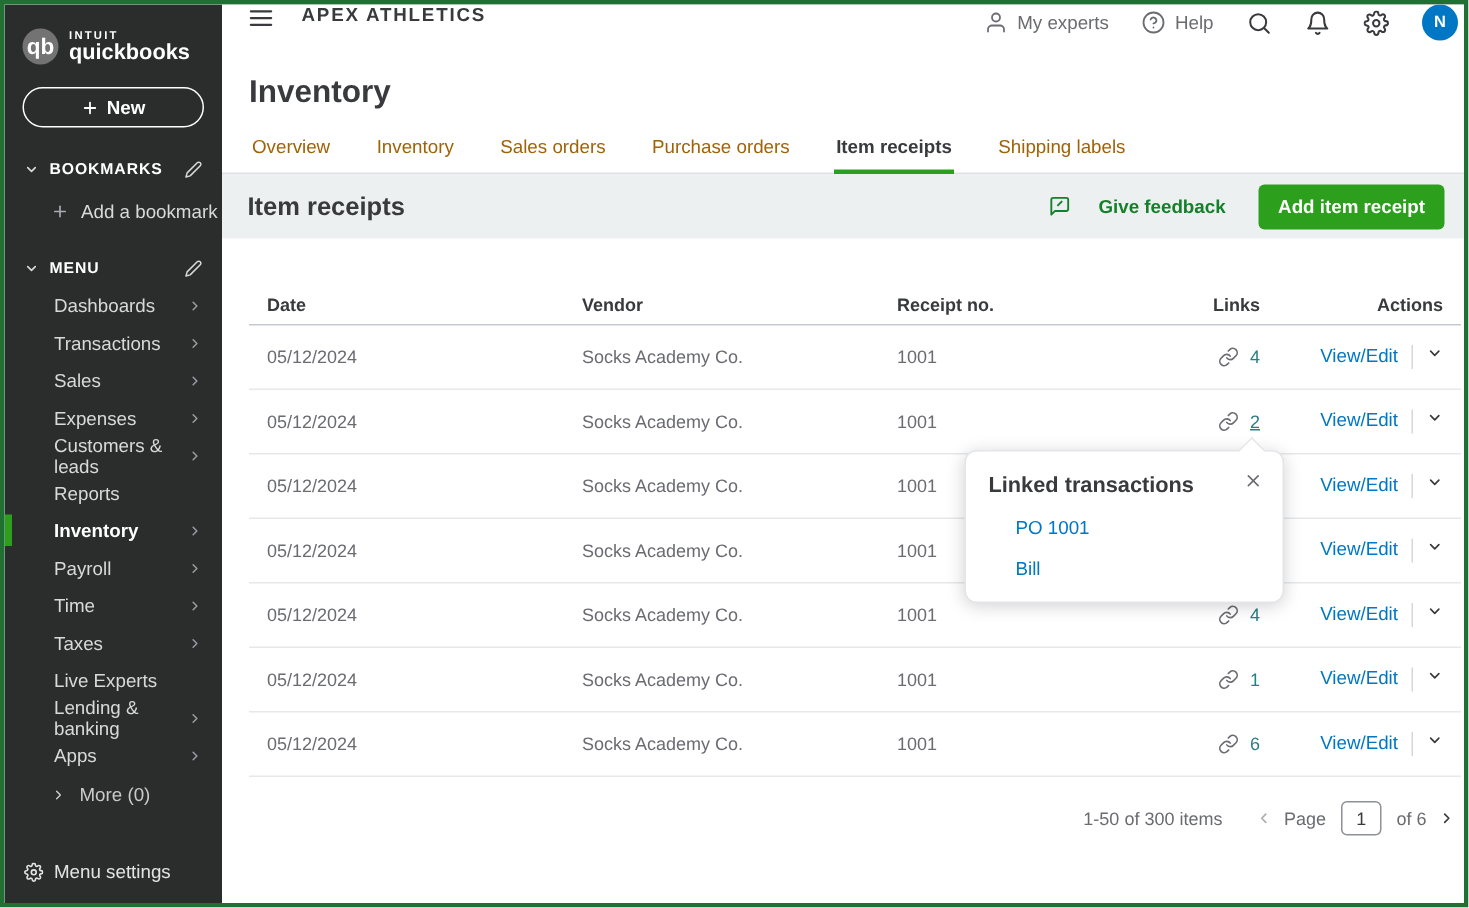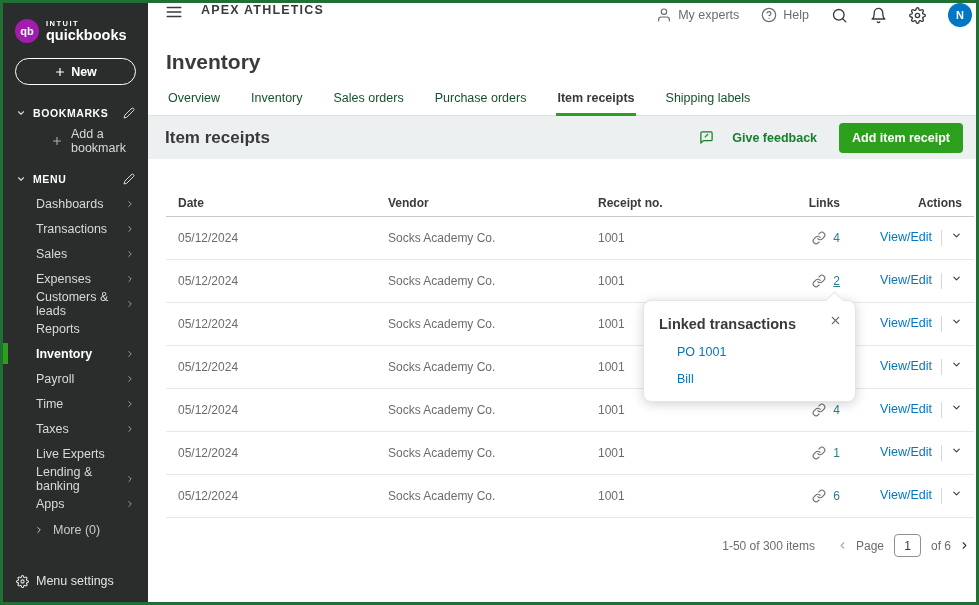--- a/index.html
+++ b/index.html
@@ -2,28 +2,28 @@
 <html><head>
 <meta charset="utf-8">
 <style>
   * { margin:0; padding:0; box-sizing:border-box; }
   html,body { width:979px; height:605px; font-family:"Liberation Sans","DejaVu Sans",sans-serif; }
   .frame { width:979px; height:605px; border:3px solid #1f7032; display:flex; background:#fff; overflow:hidden; }
 
   
   .sidebar { width:145px; background:#2b2d2c; color:#d8dad9; display:flex; flex-direction:column; padding-top:12px; flex-shrink:0; overflow:hidden; }
   .logo-row { display:flex; align-items:center; gap:7px; padding:0 12px; height:32px; }
-  .qb-badge { width:24px; height:24px; border-radius:50%; background:#a21caf; color:#fff; font-weight:bold; font-size:11px; display:flex; align-items:center; justify-content:center; }
+  .qb-badge { width:24px; height:24px; border-radius:50%; background:#737373; color:#fff; font-weight:bold; font-size:15px; display:flex; align-items:center; justify-content:center; }
   .logo-text { line-height:1; }
   .logo-intuit { font-size:7.5px; letter-spacing:1.5px; color:#fff; font-weight:bold; }
   .logo-product { font-size:14.5px; color:#fff; font-weight:bold; margin-top:1px; }
   .new-btn { margin:11px 12px 0; height:27px; border:1.5px solid #fff; border-radius:14px; background:transparent; color:#fff; font-size:12.5px; font-weight:bold; display:flex; align-items:center; justify-content:center; gap:5px; cursor:pointer; font-family:inherit; }
   .side-sec { display:flex; align-items:center; padding:0 13px; margin-top:19px; height:18px; gap:7px; }
   .side-sec .sec-label { font-size:10.5px; font-weight:bold; letter-spacing:0.6px; color:#fff; flex:1; }
-  .add-bm { display:flex; align-items:center; gap:8px; padding-left:48px; margin-top:9px; height:20px; font-size:12.5px; color:#d8dad9; }
+  .add-bm { display:flex; align-items:center; gap:8px; padding-left:31px; margin-top:9px; height:20px; font-size:12.5px; color:#d8dad9; }
   .menu-list { margin-top:3px; }
   .side-item { position:relative; display:flex; align-items:center; height:25px; padding:0 13px 0 33px; font-size:12.5px; color:#d8dad9; cursor:pointer; }
   .side-item .lbl { flex:1; }
   .side-item.active { color:#fff; font-weight:bold; }
   .side-item.active::before { content:""; position:absolute; left:0; top:2px; bottom:2px; width:5px; background:#2ca01c; }
   .more-row { display:flex; align-items:center; gap:9px; padding-left:31px; height:25px; margin-top:1px; font-size:12.5px; color:#c9cbca; cursor:pointer; }
   .menu-settings { margin-top:auto; display:flex; align-items:center; gap:7px; padding:0 13px; height:24px; margin-bottom:9px; font-size:12.5px; color:#e2e4e3; cursor:pointer; }
   .ico { display:inline-flex; align-items:center; justify-content:center; }
   .ico svg { display:block; }
 
@@ -31,21 +31,21 @@
   .main { flex:1; position:relative; display:flex; flex-direction:column; background:#fff; padding-right:10px; }
   .topbar { height:40px; display:flex; align-items:flex-start; padding:0 8px 0 17px; }
   .hamburger { margin-right:18px; cursor:pointer; }
   .company { font-size:12.5px; font-weight:bold; letter-spacing:1.2px; color:#393a3d; }
   .topbar-right { margin-left:auto; display:flex; align-items:center; gap:22px; }
   .tb-item { display:flex; align-items:center; gap:6px; color:#6b6c72; font-size:12.5px; cursor:pointer; }
   .avatar { width:24px; height:24px; border-radius:50%; background:#0077c5; color:#fff; font-size:11px; font-weight:bold; display:flex; align-items:center; justify-content:center; cursor:pointer; }
 
   .page-title { font-size:21px; font-weight:600; color:#393a3d; padding-left:18px; margin-top:7px; }
   .tabs { display:flex; gap:29px; padding-left:19px; margin-top:13px; border-bottom:1px solid #dfe2e5; }
-  .tab { font-size:12.5px; color:#14532d; padding:4px 1px 8px; cursor:pointer; border-bottom:3px solid transparent; margin-bottom:-1px; }
+  .tab { font-size:12.5px; color:#a16207; padding:4px 1px 8px; cursor:pointer; border-bottom:3px solid transparent; margin-bottom:-1px; }
   .tab.active { color:#393a3d; font-weight:bold; border-bottom-color:#2ca01c; }
 
   .band { height:43px; background:#edf0f0; display:flex; align-items:center; padding:0 17px; }
   .band-title { font-size:17px; font-weight:600; color:#393a3d; }
   .band-right { margin-left:auto; display:flex; align-items:center; gap:22px; }
   .feedback { display:flex; align-items:center; gap:18px; color:#15802b; font-size:12.5px; font-weight:bold; cursor:pointer; }
   .add-btn { background:#2ca01c; color:#fff; border:none; border-radius:4px; height:30px; padding:0 13px; font-size:12.5px; font-weight:bold; cursor:pointer; font-family:inherit; }
 
   
   .table { margin:30px 6px 0 18px; }

